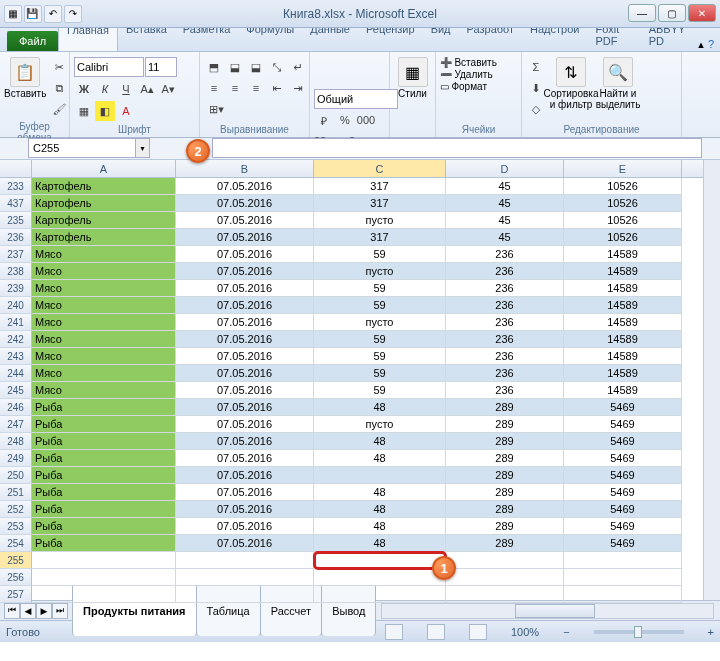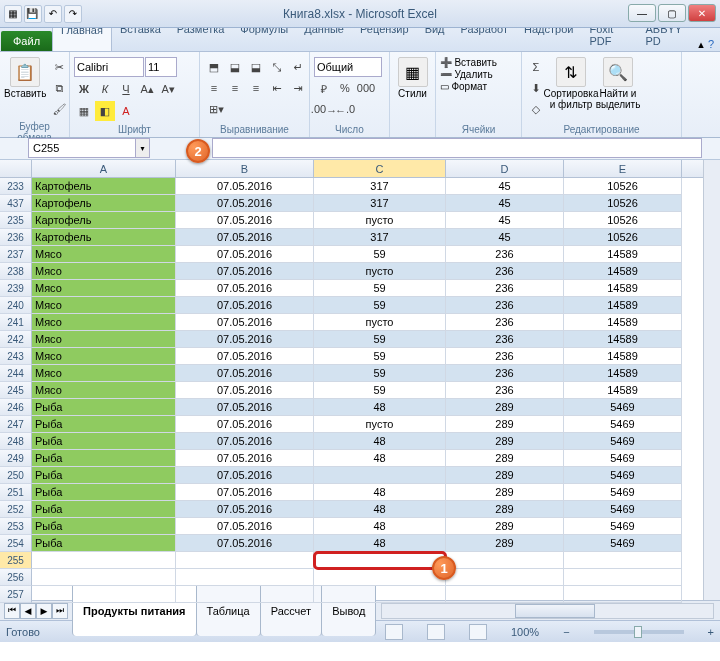--- a/index.html
+++ b/index.html
@@ -9,21 +9,21 @@
 .titlebar { height: 28px; background: linear-gradient(#e8eef7,#d3dff0); display: flex; align-items: center; border-bottom: 1px solid #9db3d1; position: relative; }
 .qat { display: flex; gap: 2px; padding-left: 4px; }
 .qat-btn { width: 18px; height: 18px; background: #f0f4fa; border: 1px solid #b8c8dd; border-radius: 2px; display: flex; align-items: center; justify-content: center; font-size: 10px; }
 .title-center { position: absolute; left: 50%; transform: translateX(-50%); font-size: 12px; color: #3a5a7a; text-align: center; }
 .win-controls { position: absolute; right: 4px; top: 4px; display: flex; gap: 2px; }
 .win-btn { width: 28px; height: 18px; border: 1px solid #8aa; background: linear-gradient(#f7f9fc,#e0e8f2); border-radius: 3px; display: flex; align-items: center; justify-content: center; font-size: 10px; }
 .win-btn.close { background: linear-gradient(#f08080,#d04040); color: #fff; }
 
 
 .ribbon-tabs { height: 24px; background: linear-gradient(#e4ecf7,#d7e3f3); display: flex; align-items: flex-end; border-bottom: 1px solid #b0c0d8; font-size: 11px; }
-.file-tab { background: linear-gradient(#2a8a2a,#1a6a1a); color: #fff; padding: 4px 12px; border-radius: 2px 2px 0 0; margin-left: 1px; }
+.file-tab { background: linear-gradient(#2a8a2a,#1a6a1a); color: #fff; padding: 4px 12px; border-radius: 2px 2px 0 0; margin-left: 7px; }
 .tab { padding: 4px 8px; color: #3a5a7a; cursor: default; }
 .tab.active { background: #f4f8fd; border: 1px solid #b0c0d8; border-bottom: none; border-radius: 3px 3px 0 0; }
 .help-icons { margin-left: auto; display: flex; gap: 4px; padding-right: 6px; }
 
 
 .ribbon { height: 86px; background: linear-gradient(#f4f8fd,#e7eef8); border-bottom: 1px solid #a8bad2; display: flex; font-size: 10px; }
 .ribbon-group { border-right: 1px solid #c8d6e8; padding: 2px 4px; display: flex; flex-direction: column; justify-content: space-between; }
 .group-label { text-align: center; color: #5a7a9a; font-size: 10px; margin-top: 2px; }
 .group-content { flex: 1; display: flex; gap: 3px; align-items: flex-start; padding-top: 3px; }
 .big-btn { width: 44px; display: flex; flex-direction: column; align-items: center; gap: 1px; }
@@ -178,21 +178,21 @@
         <div class="mini-btn">⇥</div>
       </div>
       <div class="mini-row">
         <div class="mini-btn" style="width:auto;padding:0 4px;">⊞▾</div>
       </div>
     </div>
     <div class="group-label">Выравнивание</div>
   </div>
   <div class="ribbon-group" style="width:80px;">
     <div class="group-content col">
-      <input class="font-select" style="width: 68px;" value="Общий">
+      <input class="font-select" style="width: 84px; margin-top: 32px;" value="Общий">
       <div class="mini-row">
         <div class="mini-btn">₽</div>
         <div class="mini-btn">%</div>
         <div class="mini-btn">000</div>
       </div>
       <div class="mini-row">
         <div class="mini-btn">.00→</div>
         <div class="mini-btn">←.0</div>
       </div>
     </div>

